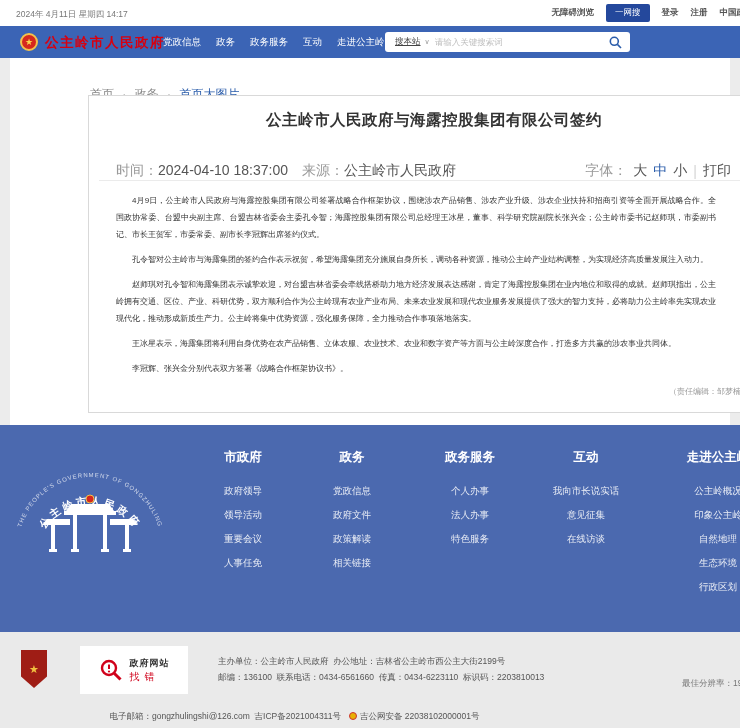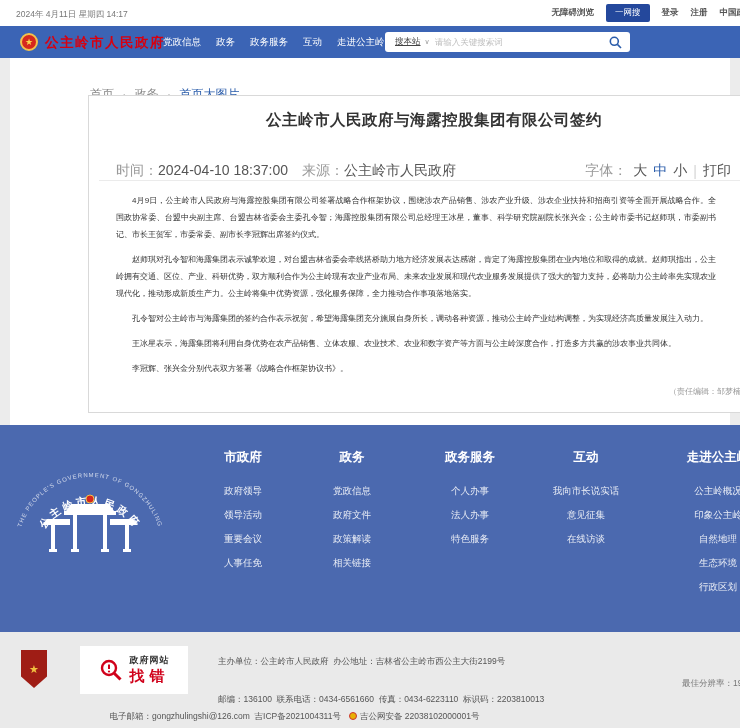--- a/index.html
+++ b/index.html
@@ -71,24 +71,24 @@
   .rel-caret { font-size:6px; }
   
   .bottombar { position:absolute; top:632px; left:0; width:740px; height:96px; background:#eaeaea; font-size:8.5px; color:#555; }
   .gov-badge { position:absolute; left:21px; top:18px; width:26px; height:38px; background:#9f1d15;
                clip-path:polygon(0 0,100% 0,100% 70%,50% 100%,0 70%);
                display:flex; align-items:center; justify-content:center; color:#f0c040; font-size:11px; cursor:pointer; }
   .find-error { position:absolute; left:80px; top:14px; width:108px; height:48px; background:#ffffff;
                 display:flex; align-items:center; justify-content:center; gap:7px; cursor:pointer; }
   .fe-text { text-align:left; }
   .fe-line1 { font-size:9px; color:#333; font-weight:bold; letter-spacing:1px; }
-  .fe-line2 { font-size:15px; color:#d0021b; font-weight:bold; letter-spacing:5px; }
+  .fe-line2 { font-size:10px; color:#d0021b; font-weight:normal; letter-spacing:5px; }
   .bb-line { position:absolute; white-space:pre; }
   .bb-line1 { left:218px; top:24px; }
-  .bb-line2 { left:218px; top:62px; }
+  .bb-line2 { left:218px; top:40px; }
   .bb-line3 { left:100px; top:69px; }
   .bb-res { position:absolute; left:682px; top:46px; white-space:nowrap; color:#777; }
   .police-icon { display:inline-block; width:8px; height:8px; border-radius:50%;
                  background:#e8b004; border:1px solid #c33; vertical-align:-1px; margin:0 3px 0 8px; }
 </style>
 </head>
 <body>
 
 <div class="topbar">
   <span class="topbar-date">2024年 4月11日 星期四 14:17</span>
@@ -149,22 +149,22 @@
       <span class="font-size-btn">小</span>
       <span class="meta-pipe">|</span>
       <span class="print-btn">打印</span>
     </div>
   </div>
   <div class="meta-divider"></div>
 
   <div class="article-body">
 
   <p class="para">4月9日，公主岭市人民政府与海露控股集团有限公司签署战略合作框架协议，围绕涉农产品销售、涉农产业升级、涉农企业扶持和招商引资等全面开展战略合作。全国政协常委、台盟中央副主席、台盟吉林省委会主委孔令智；海露控股集团有限公司总经理王冰星，董事、科学研究院副院长张兴金；公主岭市委书记赵师琪，市委副书记、市长王贺军，市委常委、副市长李冠辉出席签约仪式。</p>
+      <p class="para">孔令智对公主岭市与海露集团的签约合作表示祝贺，希望海露集团充分施展自身所长，调动各种资源，推动公主岭产业结构调整，为实现经济高质量发展注入动力。</p>
       <p class="para">赵师琪对孔令智和海露集团表示诚挚欢迎，对台盟吉林省委会牵线搭桥助力地方经济发展表达感谢，肯定了海露控股集团在业内地位和取得的成就。赵师琪指出，公主岭拥有交通、区位、产业、科研优势，双方顺利合作为公主岭现有农业产业布局、未来农业发展和现代农业服务发展提供了强大的智力支持，必将助力公主岭率先实现农业现代化，推动形成新质生产力。公主岭将集中优势资源，强化服务保障，全力推动合作事项落地落实。</p>
-      <p class="para">孔令智对公主岭市与海露集团的签约合作表示祝贺，希望海露集团充分施展自身所长，调动各种资源，推动公主岭产业结构调整，为实现经济高质量发展注入动力。</p>
       <p class="para">王冰星表示，海露集团将利用自身优势在农产品销售、立体农服、农业技术、农业和数字资产等方面与公主岭深度合作，打造多方共赢的涉农事业共同体。</p>
       <p class="para">李冠辉、张兴金分别代表双方签署《战略合作框架协议书》。</p>
     </div>
 
   <div class="editor-line">（责任编辑：邹梦楠）</div>
   <div class="scrollbar-line"></div>
   <div class="resize-corner"></div>
 </div>
 
 <div class="footer">

